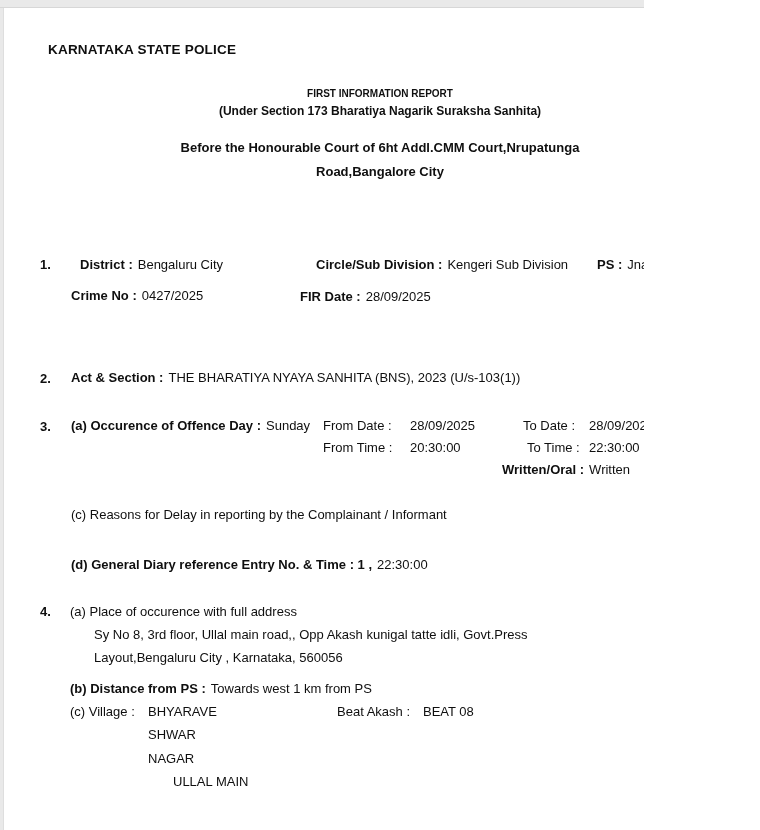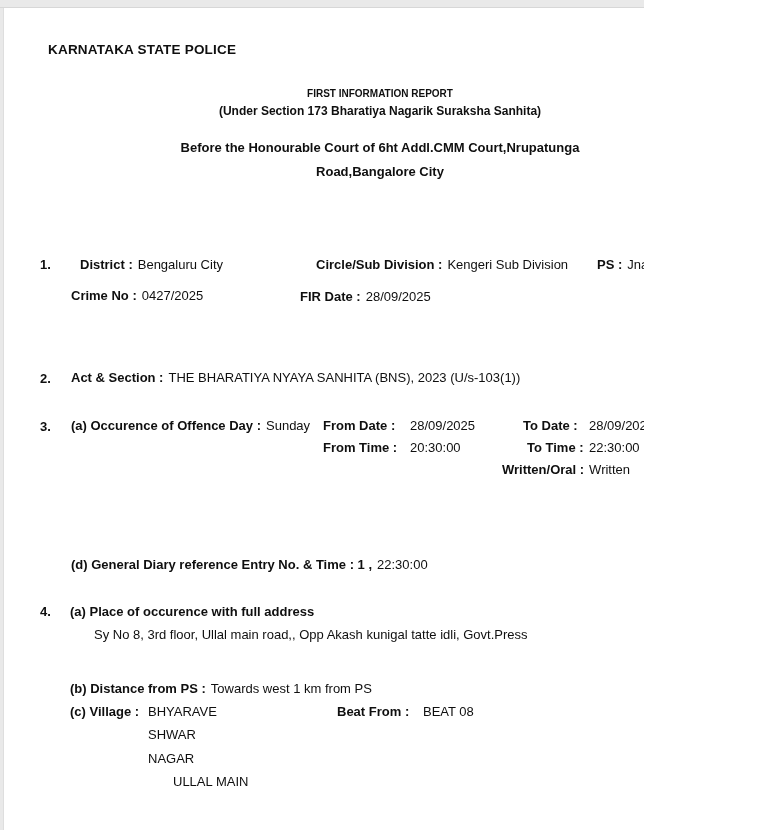--- a/index.html
+++ b/index.html
@@ -15,21 +15,21 @@
   .chrome-left{position:absolute;top:8px;left:0;width:4px;height:822px;background:#e9e9e9;border-right:1px solid #dedede;box-sizing:border-box;}
   .line{position:absolute;white-space:nowrap;font-size:13px;line-height:15px;}
   .lbl{font-weight:bold;margin-right:5px;}
   .val{font-weight:normal;}
   .num{position:absolute;font-weight:bold;font-size:13px;}
   .center-line{position:absolute;left:0;width:760px;text-align:center;white-space:nowrap;}
   .org{font-weight:bold;font-size:13.5px;letter-spacing:0.2px;}
   .title{font-weight:bold;font-size:10px;}
   .subtitle{font-weight:bold;font-size:12px;}
   .court{font-weight:bold;font-size:13px;}
-  .bold-line{font-weight:bold;}
+  .bold-line{font-weight:normal;}
 </style>
 </head>
 <body>
 
 <div id="page">
   <div class="chrome-top"></div>
   <div class="chrome-left"></div>
 
   <div class="line org" style="left:48px;top:42px;">KARNATAKA STATE POLICE</div>
   <div class="center-line title" style="top:88px;">FIRST INFORMATION REPORT</div>
@@ -70,34 +70,36 @@
 
   <div class="line bold-line" style="left:323px;top:440px;">From Time :</div>
   <div class="line" style="left:410px;top:440px;">20:30:00</div>
   <div class="line bold-line" style="left:527px;top:440px;">To Time :</div>
   <div class="line" style="left:589px;top:440px;">22:30:00</div>
 
   <div class="line" style="left:502px;top:462px;">
     <span class="lbl">Written/Oral :</span><span class="val">Written</span>
   </div>
 
+  <div class="line bold-line" style="left:71px;top:507px;">(c) Reasons for Delay in reporting by the Complainant / Informant</div>
 
   <div class="line" style="left:71px;top:557px;">
     <span class="lbl">(d) General Diary reference Entry No. &amp; Time : 1 ,</span><span class="val">22:30:00</span>
   </div>
 
   <div class="num" style="left:40px;top:604px;">4.</div>
   <div class="line bold-line" style="left:70px;top:604px;">(a) Place of occurence with full address</div>
   <div class="line" style="left:94px;top:627px;">Sy No 8, 3rd floor, Ullal main road,, Opp Akash kunigal tatte idli, Govt.Press</div>
+  <div class="line" style="left:94px;top:650px;">Layout,Bengaluru City , Karnataka, 560056</div>
 
   <div class="line" style="left:70px;top:681px;">
     <span class="lbl">(b) Distance from PS :</span><span class="val">Towards west 1 km from PS</span>
   </div>
 
   <div class="line bold-line" style="left:70px;top:704px;">(c) Village :</div>
   <div class="line" style="left:148px;top:704px;">BHYARAVE</div>
-  <div class="line bold-line" style="left:337px;top:704px;">Beat From :</div>
+  <div class="line bold-line" style="left:337px;top:704px;">Beat Akash :</div>
   <div class="line" style="left:423px;top:704px;">BEAT 08</div>
   <div class="line" style="left:148px;top:727px;">SHWAR</div>
   <div class="line" style="left:148px;top:751px;">NAGAR</div>
   <div class="line" style="left:148px;top:774px;margin-left:25px;">ULLAL MAIN</div>
 
 </div>
 
 </body></html>

